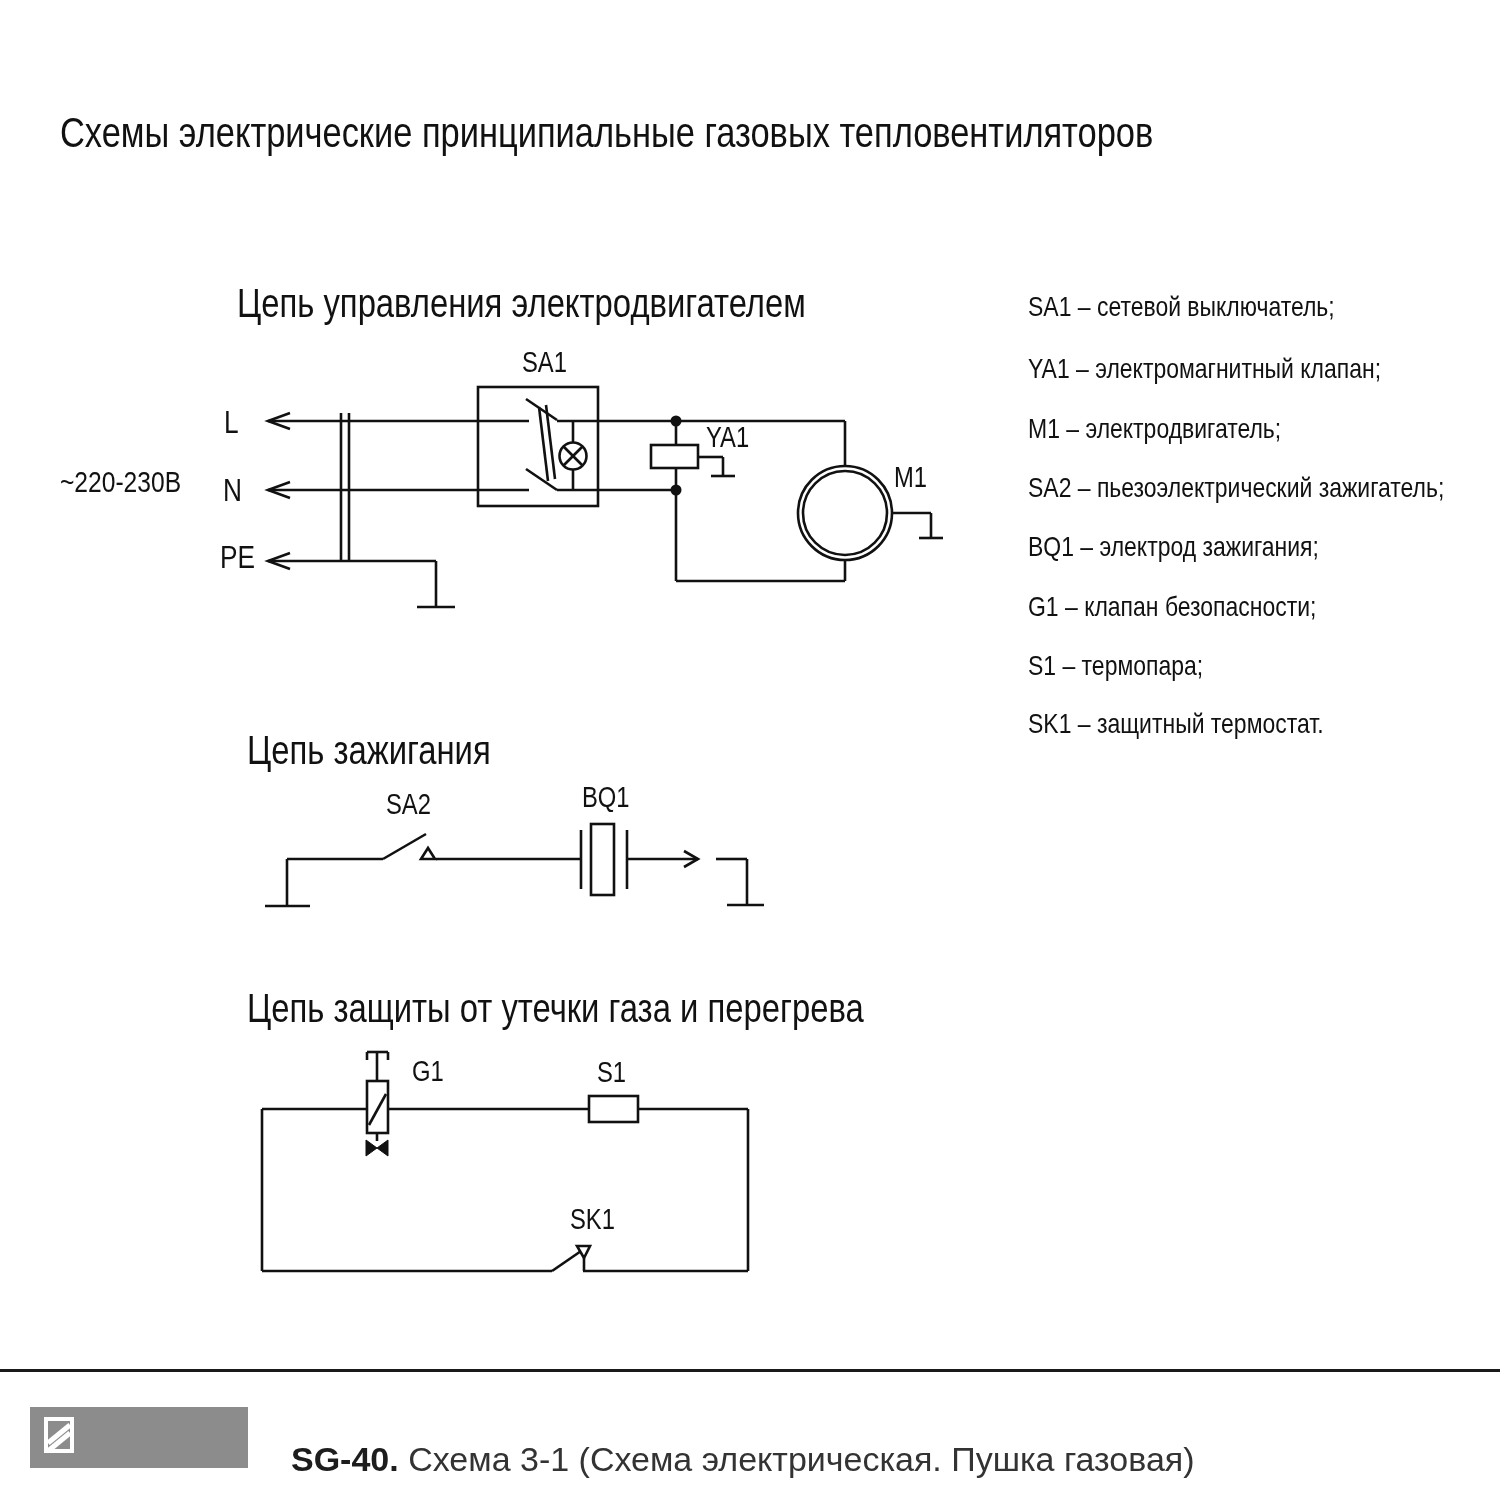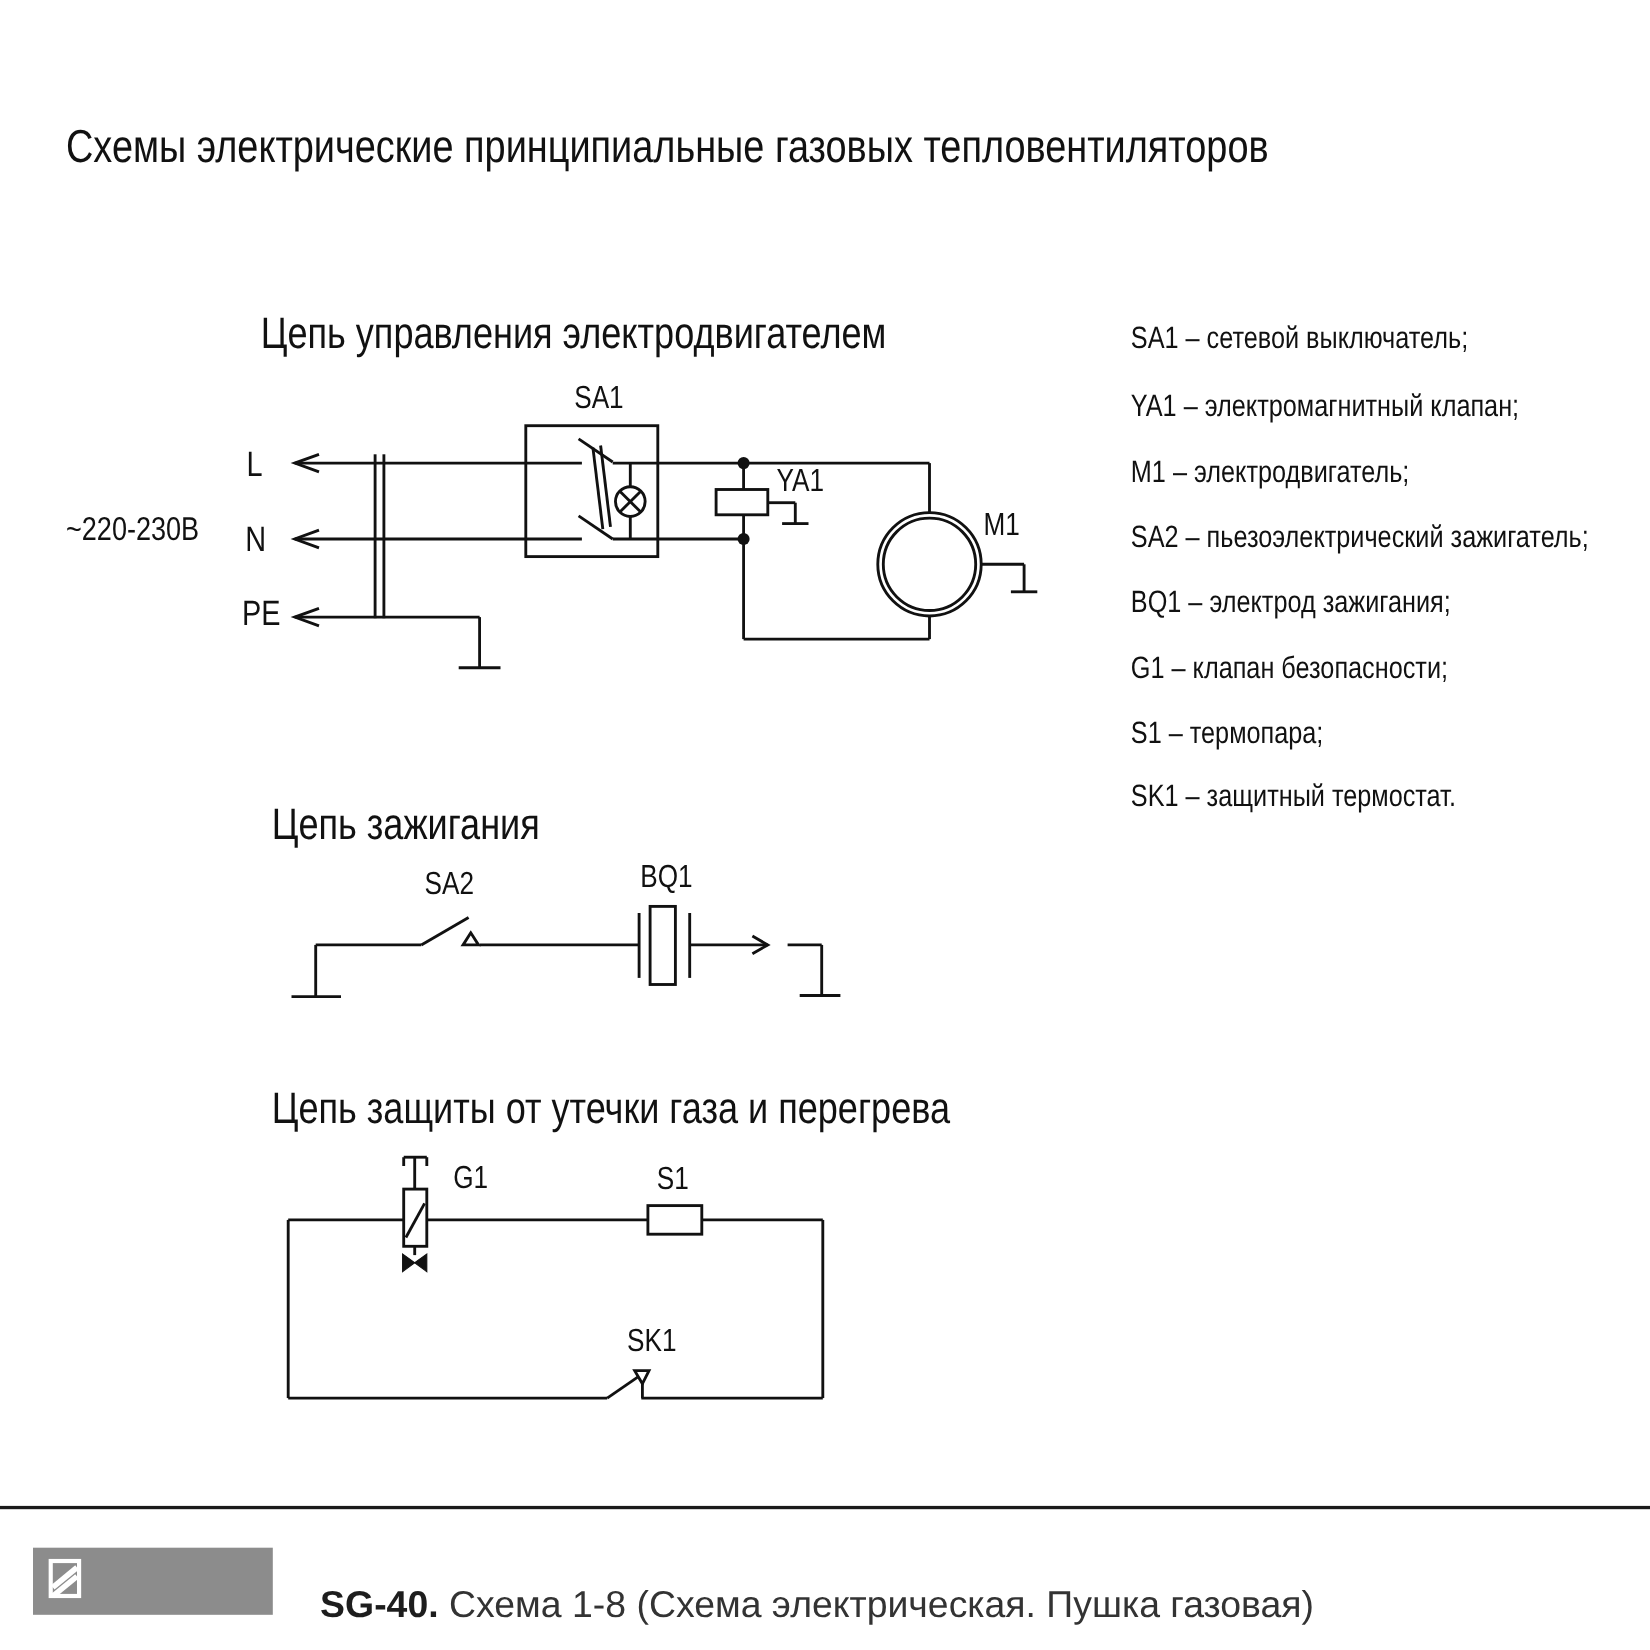--- a/index.html
+++ b/index.html
@@ -198,16 +198,16 @@
     <svg class="logo-icon" width="30" height="36" viewBox="0 0 30 36">
       <rect x="2" y="2" width="26" height="32" fill="none" stroke="#ffffff" stroke-width="4"></rect>
       <line x1="4" y1="26" x2="26" y2="8" stroke="#ffffff" stroke-width="5"></line>
       <line x1="4" y1="34" x2="26" y2="16" stroke="#ffffff" stroke-width="5"></line>
     </svg>
 
   </div>
 
   <div class="footer-text">
     <span class="model">SG-40.</span>
-    <span class="desc">Схема 1-8 (Схема электрическая. Пушка газовая)</span>
+    <span class="desc">Схема 3-1 (Схема электрическая. Пушка газовая)</span>
   </div>
 
 </div>
 
 </body></html>

